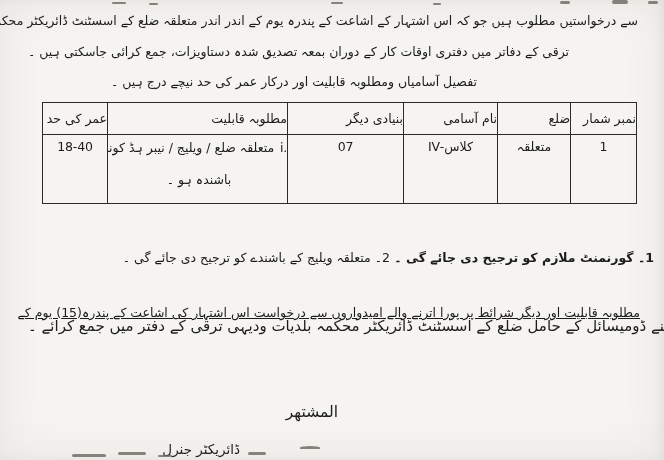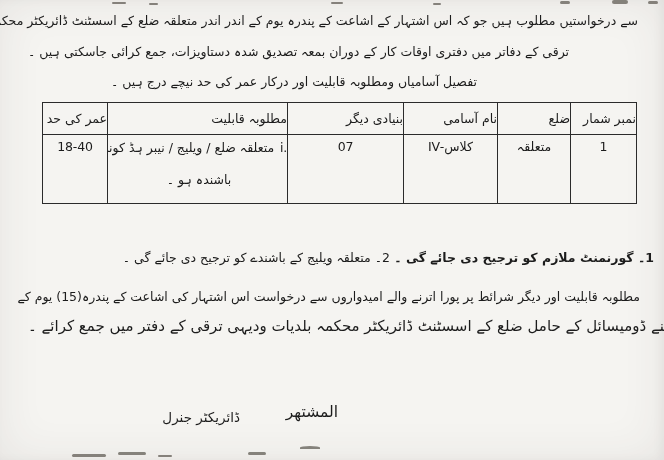--- a/index.html
+++ b/index.html
@@ -26,21 +26,21 @@
   }
   table.jobs thead th{height:31px;text-align:right;vertical-align:middle;}
   table.jobs tbody td{height:64px;text-align:center;vertical-align:top;padding-top:4px;}
   td.qual{text-align:right;padding:6px 5px 0 2px;font-size:11px;line-height:1.4;}
   .qual-l1{white-space:nowrap;}
   .qual-l2{text-align:center;padding:14px 0 0 3px;direction:rtl;}
   .qual-marker{direction:ltr;unicode-bidi:isolate;padding-left:2px;}
 
   .sig{position:absolute;direction:rtl;white-space:nowrap;}
   #sig-issuer{right:326px;top:403px;font-size:15.5px;}
-  #sig-title{right:424px;top:409px;font-size:13.5px;}
+  #sig-title{right:424px;top:441px;font-size:13.5px;}
 </style>
 </head>
 <body>
 
 <div class="frag" style="left:112px;top:2px;width:14px;height:2px;"></div>
 <div class="frag" style="left:149px;top:3px;width:9px;height:2px;"></div>
 <div class="frag" style="left:331px;top:2px;width:12px;height:2px;"></div>
 <div class="frag" style="left:433px;top:3px;width:8px;height:2px;"></div>
 <div class="frag" style="left:560px;top:1px;width:10px;height:3px;"></div>
 <div class="frag" style="left:612px;top:0;width:16px;height:4px;"></div>
@@ -80,21 +80,21 @@
         <div class="qual-l2">باشندہ ہو ۔</div>
       </td>
       <td>18-40</td>
     </tr>
   </tbody>
 </table>
 
 <div class="line" style="right:10px;top:250px;font-weight:bold;">1۔   گورنمنٹ ملازم کو ترجیح دی جائے گی ۔</div>
 <div class="line" style="right:274px;top:250px;">2۔   متعلقہ ویلیج کے باشندے کو ترجیح دی جائے گی ۔</div>
 
-<div class="line" style="right:24px;top:289px;">مطلوبہ قابلیت اور دیگر شرائط پر پورا اترنے والے امیدواروں سے درخواست اس اشتہار کی اشاعت کے پندرہ(15) یوم کے</div>
+<div class="line" style="right:24px;top:305px;text-decoration:underline;">مطلوبہ قابلیت اور دیگر شرائط پر پورا اترنے والے امیدواروں سے درخواست اس اشتہار کی اشاعت کے پندرہ(15) یوم کے</div>
 <div class="line tight" style="left:28px;top:317px;">اندر اندر اپنے دستاویزات اپنے ڈومیسائل کے حامل ضلع کے اسسٹنٹ ڈائریکٹر محکمہ بلدیات ودیہی ترقی کے دفتر میں جمع کرائے ۔</div>
 
 <div class="sig" id="sig-issuer">المشتھر</div>
 <div class="sig" id="sig-title">ڈائریکٹر جنرل</div>
 
 <div class="frag" style="left:72px;top:454px;width:34px;height:3px;"></div>
 <div class="frag" style="left:118px;top:452px;width:28px;height:3px;"></div>
 <div class="frag" style="left:158px;top:455px;width:14px;height:2px;"></div>
 <div class="frag" style="left:248px;top:452px;width:18px;height:3px;"></div>
 <div class="frag" style="left:300px;top:446px;width:20px;height:3px;border-radius:50% 50% 0 0;"></div>

